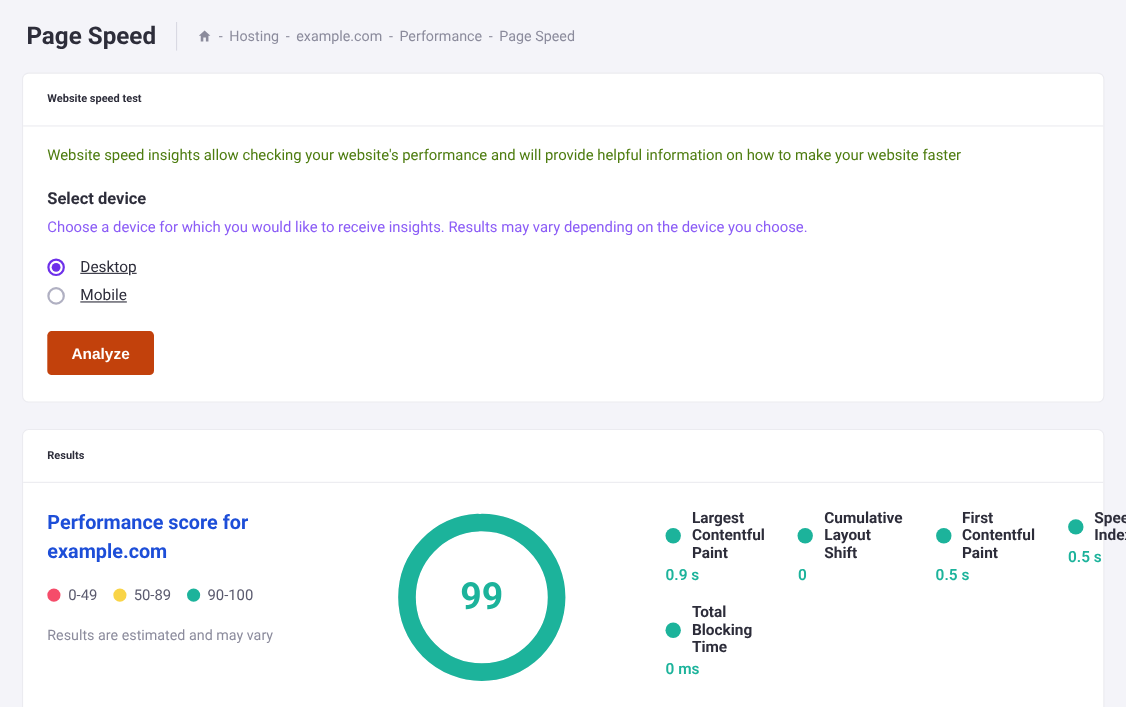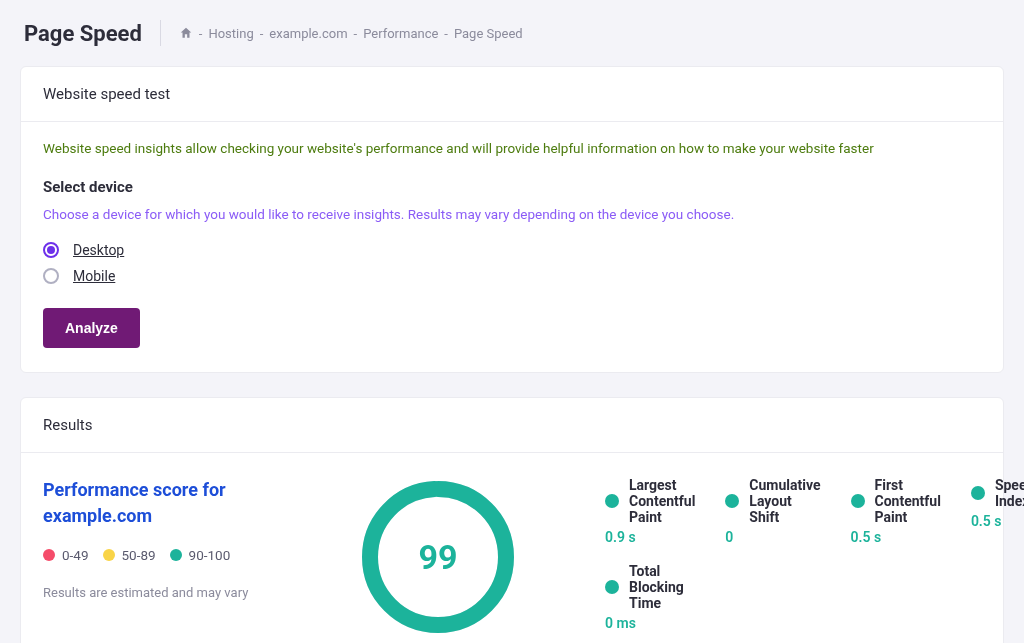--- a/index.html
+++ b/index.html
@@ -41,22 +41,22 @@
     .breadcrumb span { white-space: nowrap; }
     .card {
       background: #fff;
       border: 1px solid #ebebf0;
       border-radius: 6px;
       margin-bottom: 24px;
     }
     .card-header {
       padding: 18px 22px;
       border-bottom: 1px solid #ebebf0;
-      font-size: 15px;
-      font-weight: 400;
+      font-size: 10px;
+      font-weight: 700;
       color: #2d2d3a;
     }
     .card-body {
       padding: 18px 22px 24px 22px;
     }
     .intro-text {
       font-size: 13.5px;
       color: #4d7c0f;
       margin-bottom: 22px;
     }
@@ -93,21 +93,21 @@
     .radio-dot {
       width: 8px; height: 8px;
       background: #6d30ea;
       border-radius: 50%;
     }
     .radio-label {
       font-size: 14px;
       color: #2d2d3a;
     }
     .analyze-btn {
-      background: #701a75;
+      background: #c2410c;
       color: #fff;
       border: none;
       padding: 12px 22px;
       font-size: 14px;
       font-weight: 600;
       border-radius: 4px;
       cursor: pointer;
     }
     .results-body {
       display: flex;

